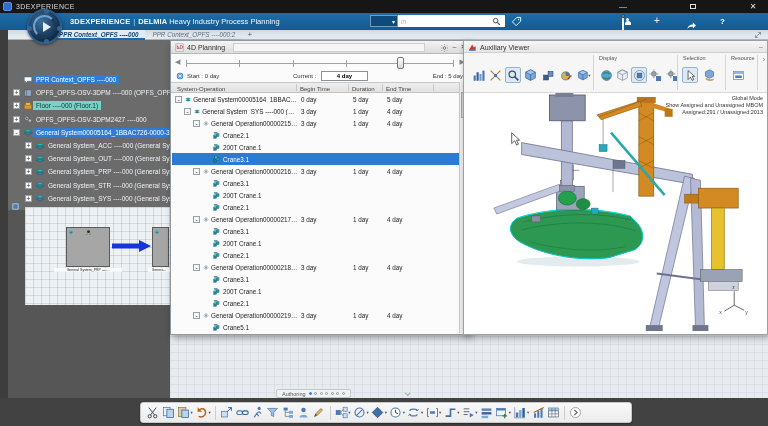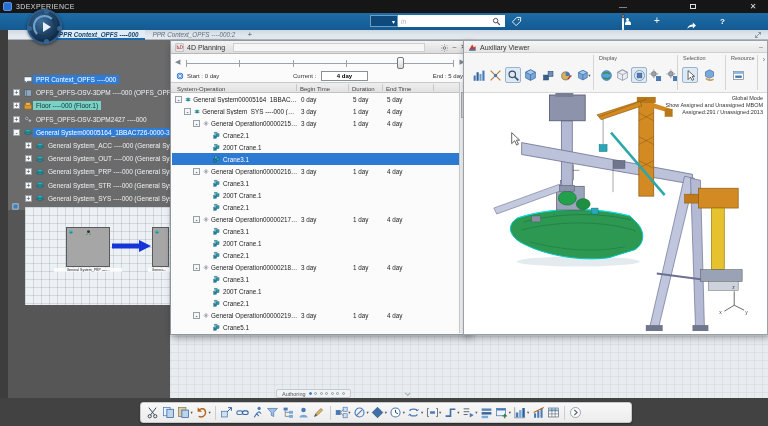--- a/index.html
+++ b/index.html
@@ -152,20 +152,24 @@
     <span class="win-title">3DEXPERIENCE</span>
     <span class="win-btn" style="left:612px">—</span>
     <span class="win-btn" style="left:682px"><span class="wbox"></span></span>
     <span class="win-btn" style="left:742px">✕</span>
   </div>
 
   <div class="header">
     <svg class="bird" width="14" height="12" viewBox="0 0 16 14">
       <path d="M1 10 C5 3 12 2 15 5 C11 5.5 8 7.5 7 12 C6 8.5 4 8.8 1 10 Z" fill="#fff"></path>
     </svg>
+    <div class="h-title">
+      <span class="brand">3DEXPERIENCE</span><span class="divider">|</span><span class="appn">DELMIA</span>
+      <span>Heavy Industry Process Planning</span>
+    </div>
     <div class="searchbar">
       <span class="s-scope">
           <span class="car">▾</span>
         </span>
       <input class="s-input" placeholder="in" style="">
       <svg class="s-mag" width="9" height="9" viewBox="0 0 16 16">
           <circle cx="6.5" cy="6.5" r="4" fill="none" stroke="#3a4650" stroke-width="1.6"></circle>
           <line x1="9.5" y1="9.5" x2="14" y2="14" stroke="#3a4650" stroke-width="2"></line>
         </svg>
       <svg class="s-tag" width="11" height="11" viewBox="0 0 16 16">

